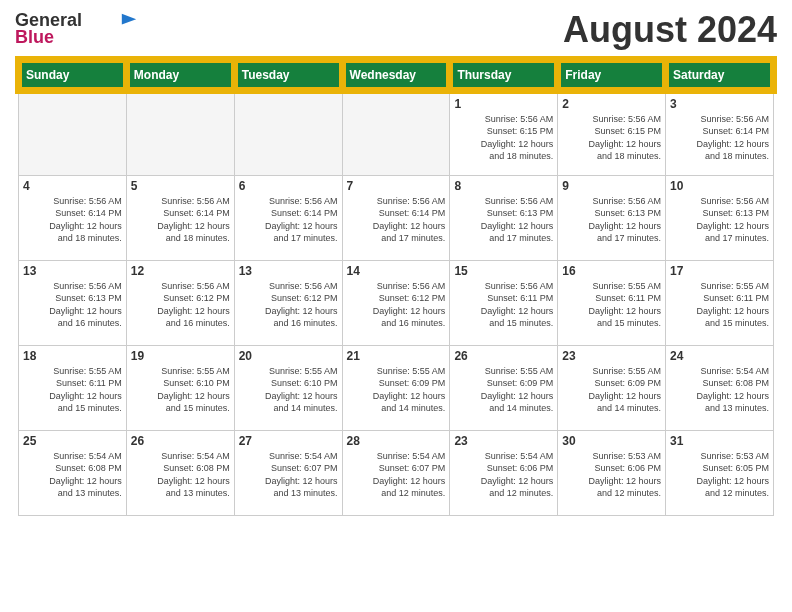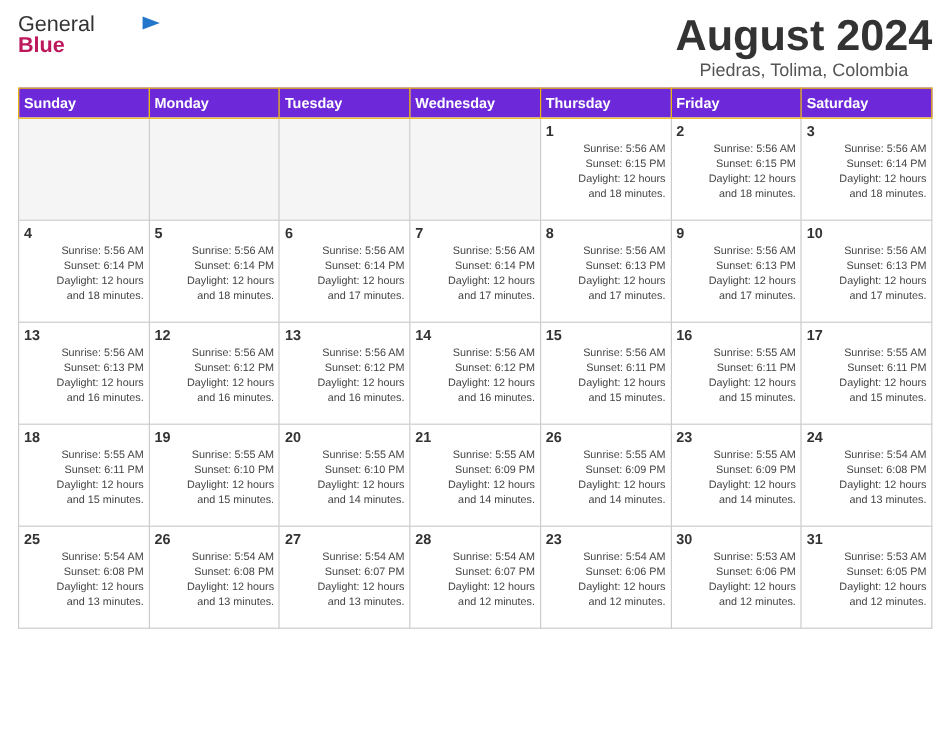--- a/index.html
+++ b/index.html
@@ -18,56 +18,56 @@
     }
     .logo-area {
       display: flex;
       flex-direction: column;
       align-items: flex-start;
     }
     .logo-text {
       display: flex;
       align-items: center;
       font-size: 18px;
-      font-weight: normal;
+      font-weight: bold;
       gap: 36px;
     }
     .logo-general { color: #333; }
     .logo-blue { color: #be185d; }
     .logo-icon {
       width: 18px;
       height: 18px;
       margin-left: 2px;
     }
     .title-area {
-      text-align: center;
+      text-align: left;
     }
     .month-title {
       font-size: 36px;
       font-weight: bold;
       color: #333;
       line-height: 1.1;
     }
     .location-title {
       font-size: 15px;
       color: #555;
     }
     .calendar-table {
       width: 100%;
       border-collapse: collapse;
       table-layout: fixed;
     }
     .calendar-table th {
-      background: #6d28d9;
+      background: #15803d;
       color: #fff;
       font-size: 12px;
       font-weight: bold;
       padding: 5px 4px;
       text-align: left;
-      border: 1px solid #eab308;
+      border: 7px solid #eab308;
     }
     .calendar-table td {
       vertical-align: top;
       border: 1px solid #ccc;
       padding: 3px 4px;
       font-size: 9.5px;
       color: #333;
       height: 85px;
       background: #fff;
     }
@@ -95,21 +95,20 @@
     <div class="logo-text">
       <span class="logo-general">General</span>
       <svg class="logo-icon" viewBox="0 0 20 20">
         <polygon points="2,2 18,8 2,14" fill="#2277cc"></polygon>
       </svg>
     </div>
     <span class="logo-blue" style="font-size:18px;font-weight:bold;margin-top:-4px;">Blue</span>
   </div>
   <div class="title-area">
     <div class="month-title">August 2024</div>
-    <div class="location-title">Piedras, Tolima, Colombia</div>
   </div>
 </div>
 
 <table class="calendar-table">
   <thead>
     <tr>
     <th>Sunday</th>
         <th>Monday</th>
         <th>Tuesday</th>
         <th>Wednesday</th>

